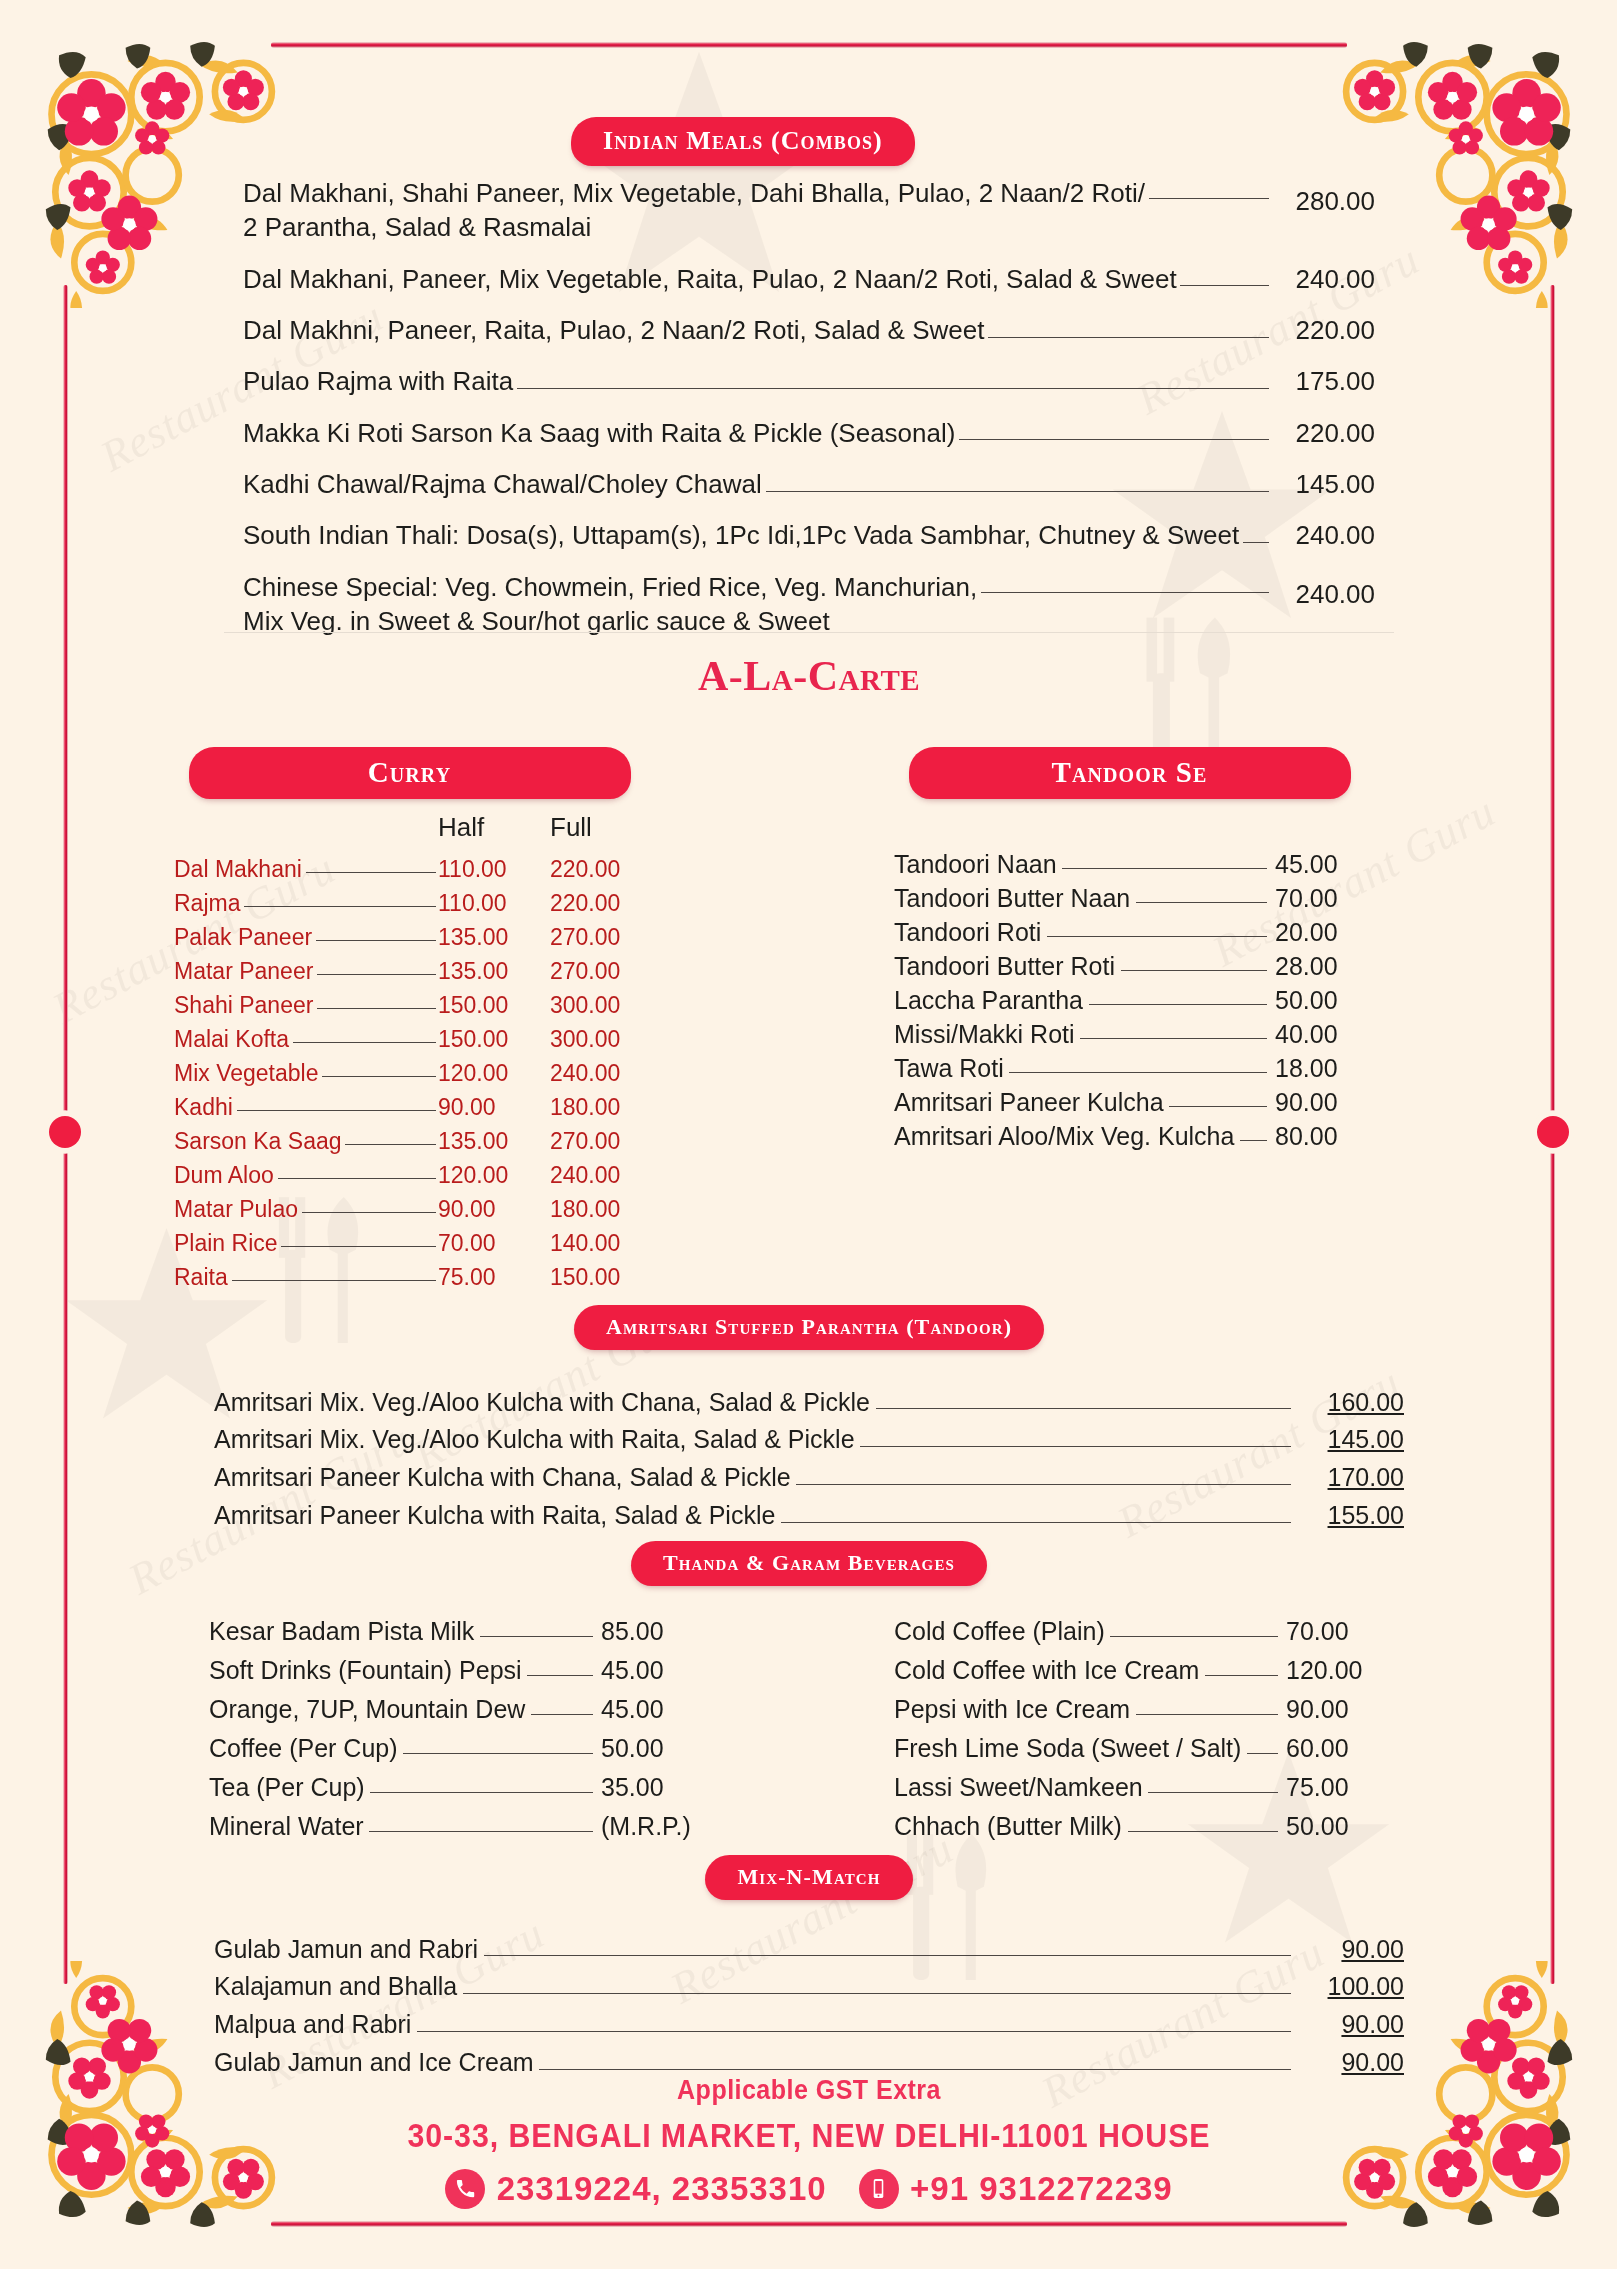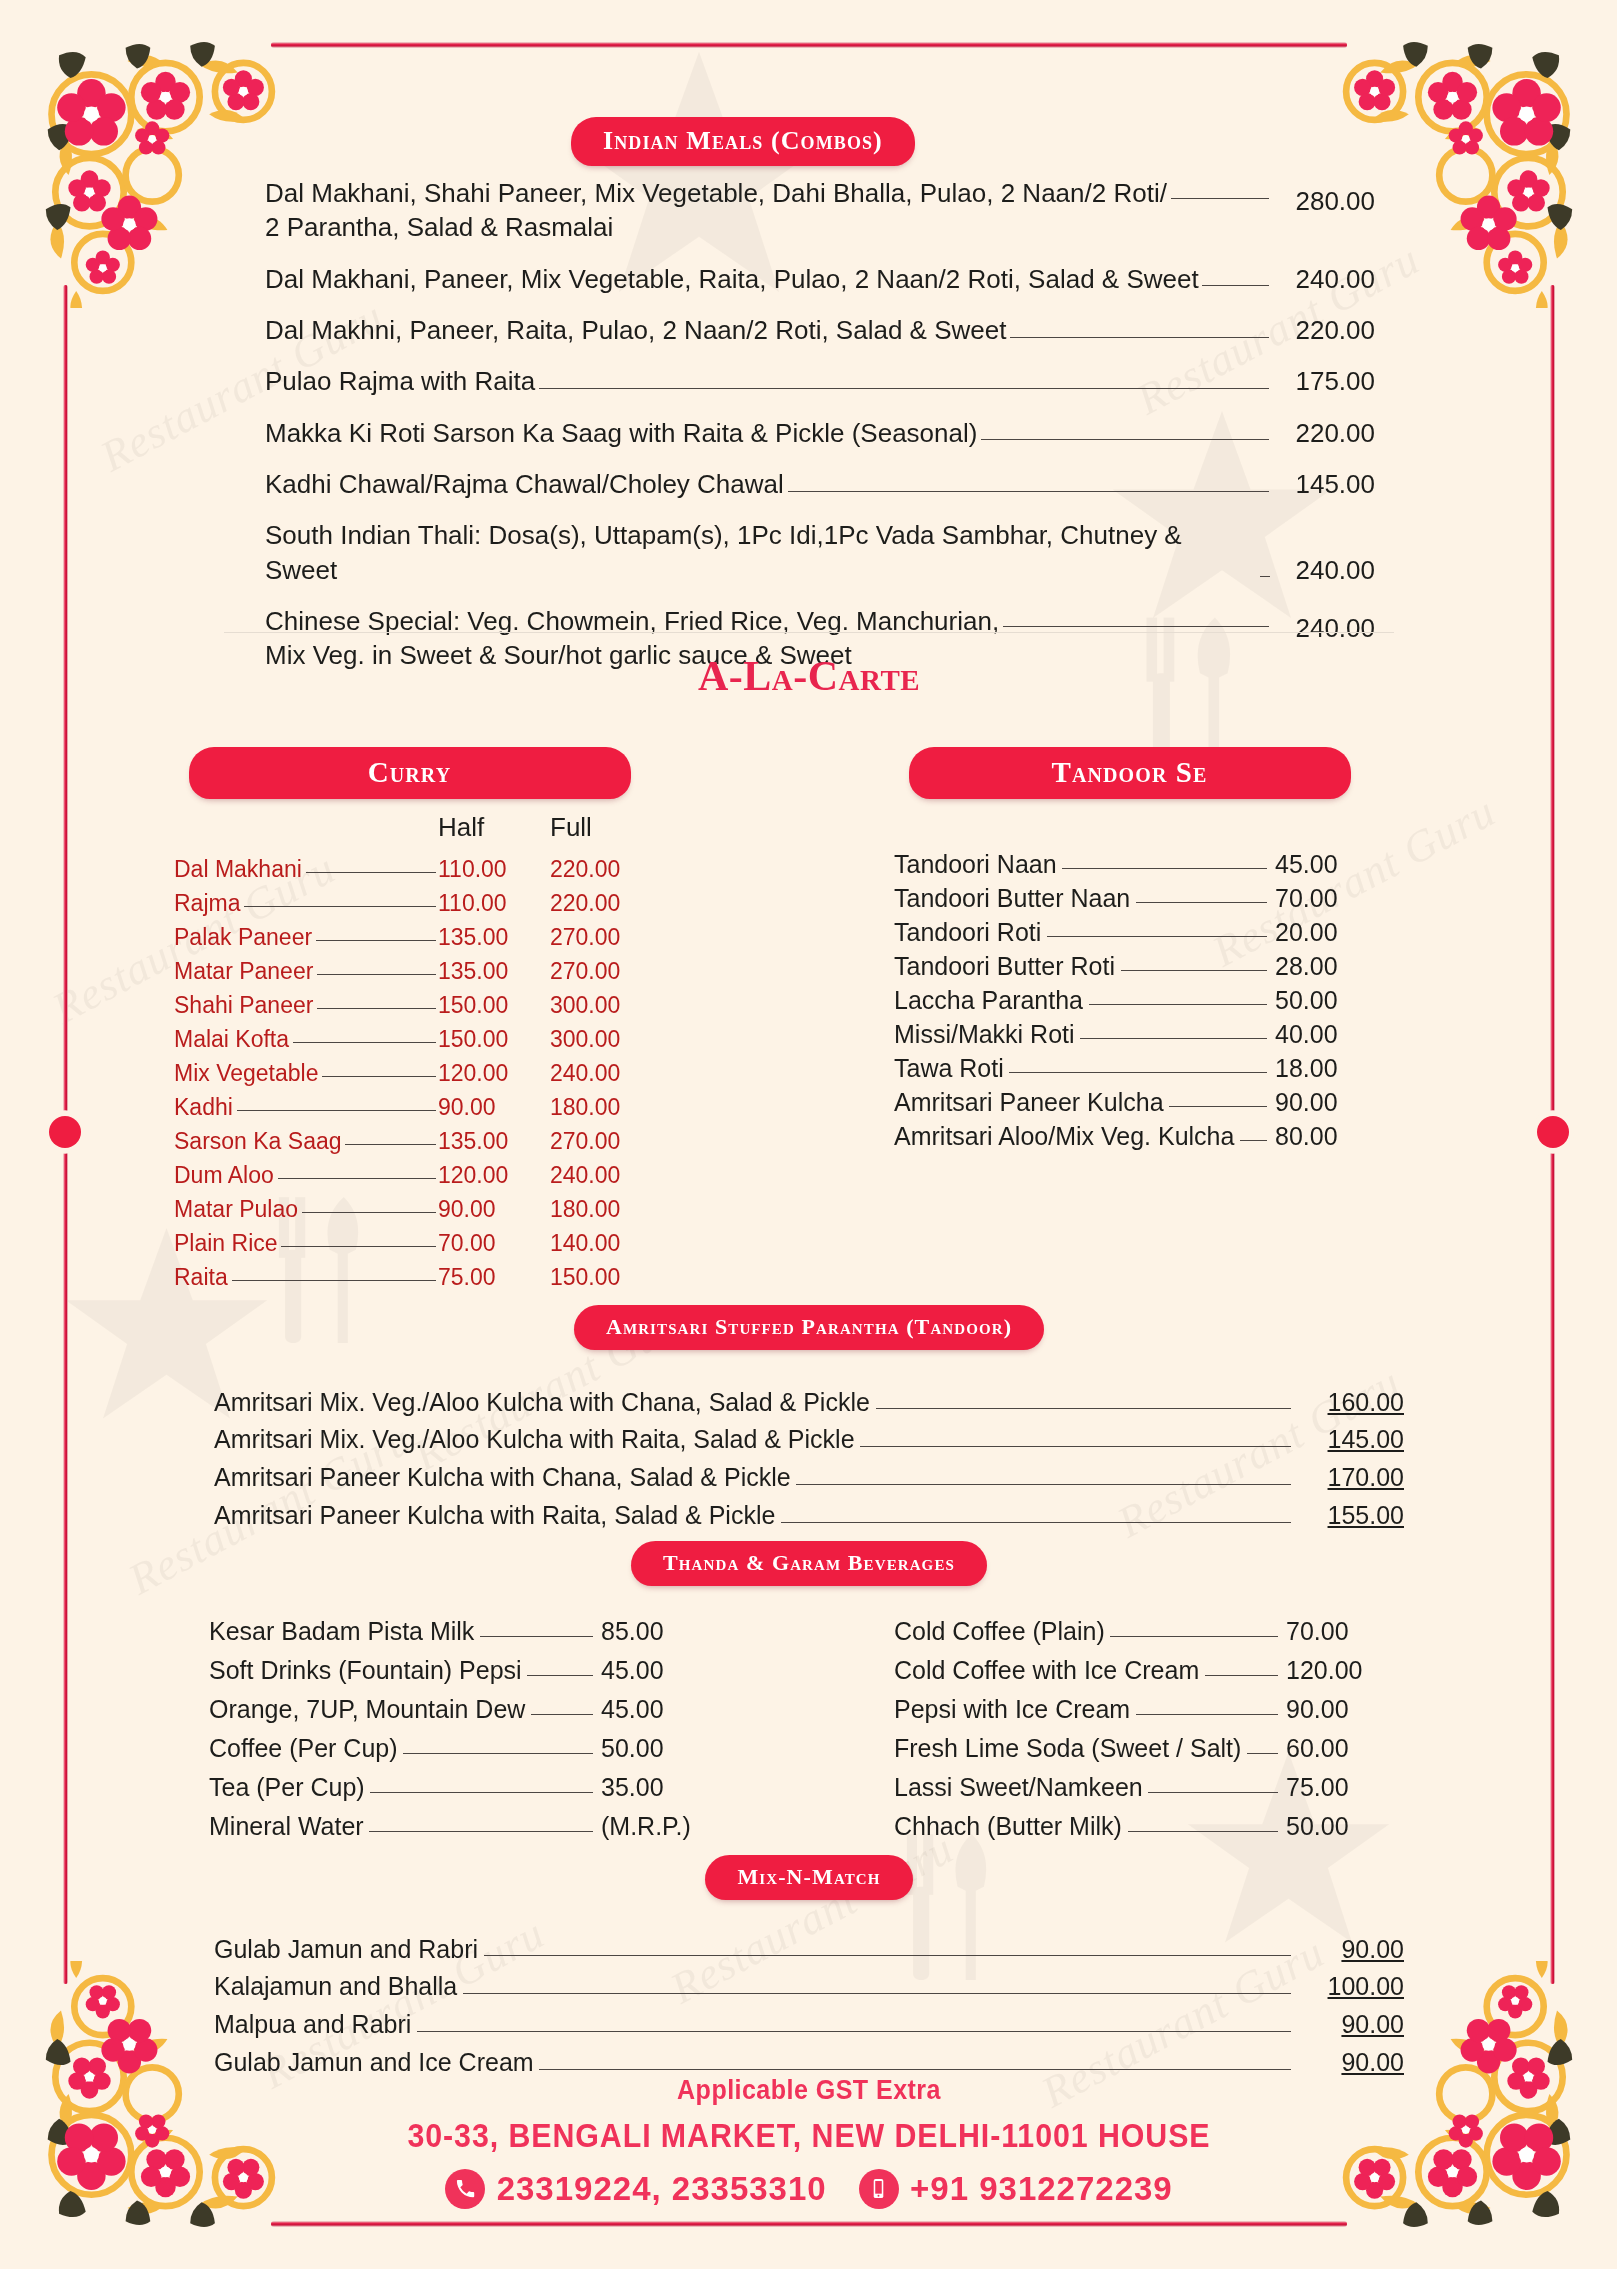--- a/index.html
+++ b/index.html
@@ -79,21 +79,21 @@
     flex:1 1 auto;min-width:11.4px;
     border-bottom:1.3px solid #4c4643;
     margin:0 7.6px 8.6px 5.7px;height:1px;
   }
   .row .pr{white-space:nowrap;text-align:right;text-decoration:underline;}
 
   
   .combos{position:absolute;left:243px;right:243px;top:176px;}
   .combo-row{
     display:flex;align-items:flex-end;margin-bottom:17px;
-    font-size:26px;color:#1d1d1b;line-height:1.32;margin-left:22px;
+    font-size:26px;color:#1d1d1b;line-height:1.32;
   }
   .combo-row .nm{white-space:pre-line;}
   .combo-row .lead{flex:1 1 auto;border-bottom:1.3px solid #4c4643;margin:0 5.7px 9.5px 3.8px;height:1px;min-width:9.5px;}
   .combo-row .pr{white-space:nowrap;width:100px;text-align:right;}
   .combo-row.two .lead{align-self:flex-start;margin-top:21px;margin-bottom:0;}
   .combo-row.two .pr{align-self:flex-start;padding-top:7.6px;}
 
   .alc-rule{
     position:absolute;left:224px;right:224px;top:632px;
     border-top:1.4px solid #e6ddd2;

